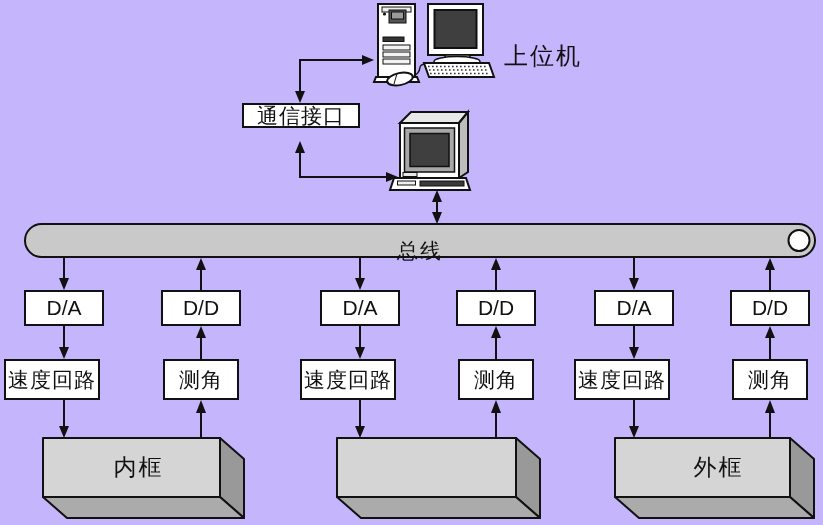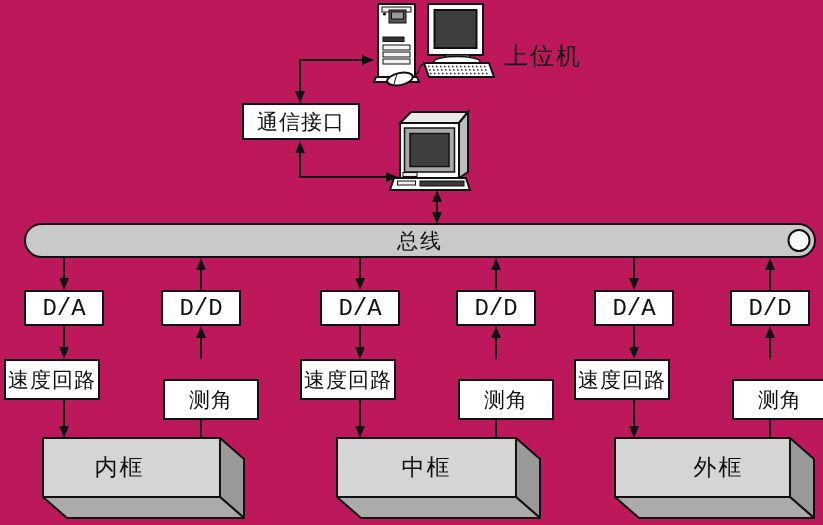--- a/index.html
+++ b/index.html
@@ -1,31 +1,31 @@
 <!DOCTYPE html>
 <html><head>
 <meta charset="utf-8">
 <style>
   html,body{margin:0;padding:0;background:#fff;}
   .stage{
-    position:relative;width:823px;height:525px;background:#be185d;overflow:hidden;
-    font-family:Liberation Mono, monospace;color:#111;
+    position:relative;width:823px;height:525px;background:#c4b5fd;overflow:hidden;
+    font-family:Liberation Sans, sans-serif;color:#111;
   }
   .stage svg{position:absolute;left:0;top:0;}
   .node{
     position:absolute;box-sizing:border-box;border:2px solid #111;background:#fff;
     display:flex;align-items:center;justify-content:center;
     font-size:21px;letter-spacing:1px;white-space:nowrap;
   }
-  .converter{top:290px;height:36px;width:80px;font-size:24px;letter-spacing:0;}
+  .converter{top:290px;height:36px;width:80px;font-size:21px;letter-spacing:0;}
   .func{top:359px;height:41px;}
   .func.wide{width:96px;}
-  .func.narrow{width:96px;margin-top:20px;}
+  .func.narrow{width:76px;}
   .plainlabel{position:absolute;font-size:24px;letter-spacing:2px;white-space:nowrap;}
-  .buslabel{position:absolute;left:345px;top:227px;width:150px;text-align:center;
+  .buslabel{position:absolute;left:345px;top:237px;width:150px;text-align:center;
     font-size:21px;letter-spacing:2px;}
   .framelabel{
     position:absolute;top:438px;height:59px;display:flex;align-items:center;justify-content:center;
     font-size:23px;letter-spacing:2px;
   }
 </style>
 </head>
 <body>
 
 <div class="stage">
@@ -161,35 +161,34 @@
           <polygon points="790,438 814,459 814,518 790,497" fill="#999999"></polygon>
           <polygon points="615,497 790,497 814,518 639,518" fill="#ababab"></polygon>
           <rect x="615" y="438" width="175" height="59" fill="#d5d5d5"></rect>
         </g>
       </g>
     </g>
   </svg>
 
   <div class="plainlabel" style="left:504px;top:40px;">上位机</div>
 
-  <div class="node" style="left:242px;top:103px;width:118px;height:37px;">通信接口</div>
+  <div class="node" style="left:242px;top:103px;width:118px;height:25px;">通信接口</div>
 
   <div class="buslabel">总线</div>
 
   <div class="node converter" style="left:24px;">D/A</div>
   <div class="node converter" style="left:161px;">D/D</div>
   <div class="node converter" style="left:320px;">D/A</div>
   <div class="node converter" style="left:456px;">D/D</div>
   <div class="node converter" style="left:594px;">D/A</div>
   <div class="node converter" style="left:730px;">D/D</div>
 
   <div class="node func wide" style="left:4px;">速度回路</div>
   <div class="node func narrow" style="left:163px;">测角</div>
   <div class="node func wide" style="left:300px;">速度回路</div>
   <div class="node func narrow" style="left:458px;">测角</div>
   <div class="node func wide" style="left:574px;">速度回路</div>
   <div class="node func narrow" style="left:732px;">测角</div>
 
-  <div class="framelabel" style="left:31px;width:177px;">内框</div>
-  <div class="framelabel" style="left:337px;width:179px;">中框</div>
+  <div class="framelabel" style="left:50px;width:177px;">内框</div>
   <div class="framelabel" style="left:631px;width:175px;">外框</div>
 
 </div>
 
 </body></html>

